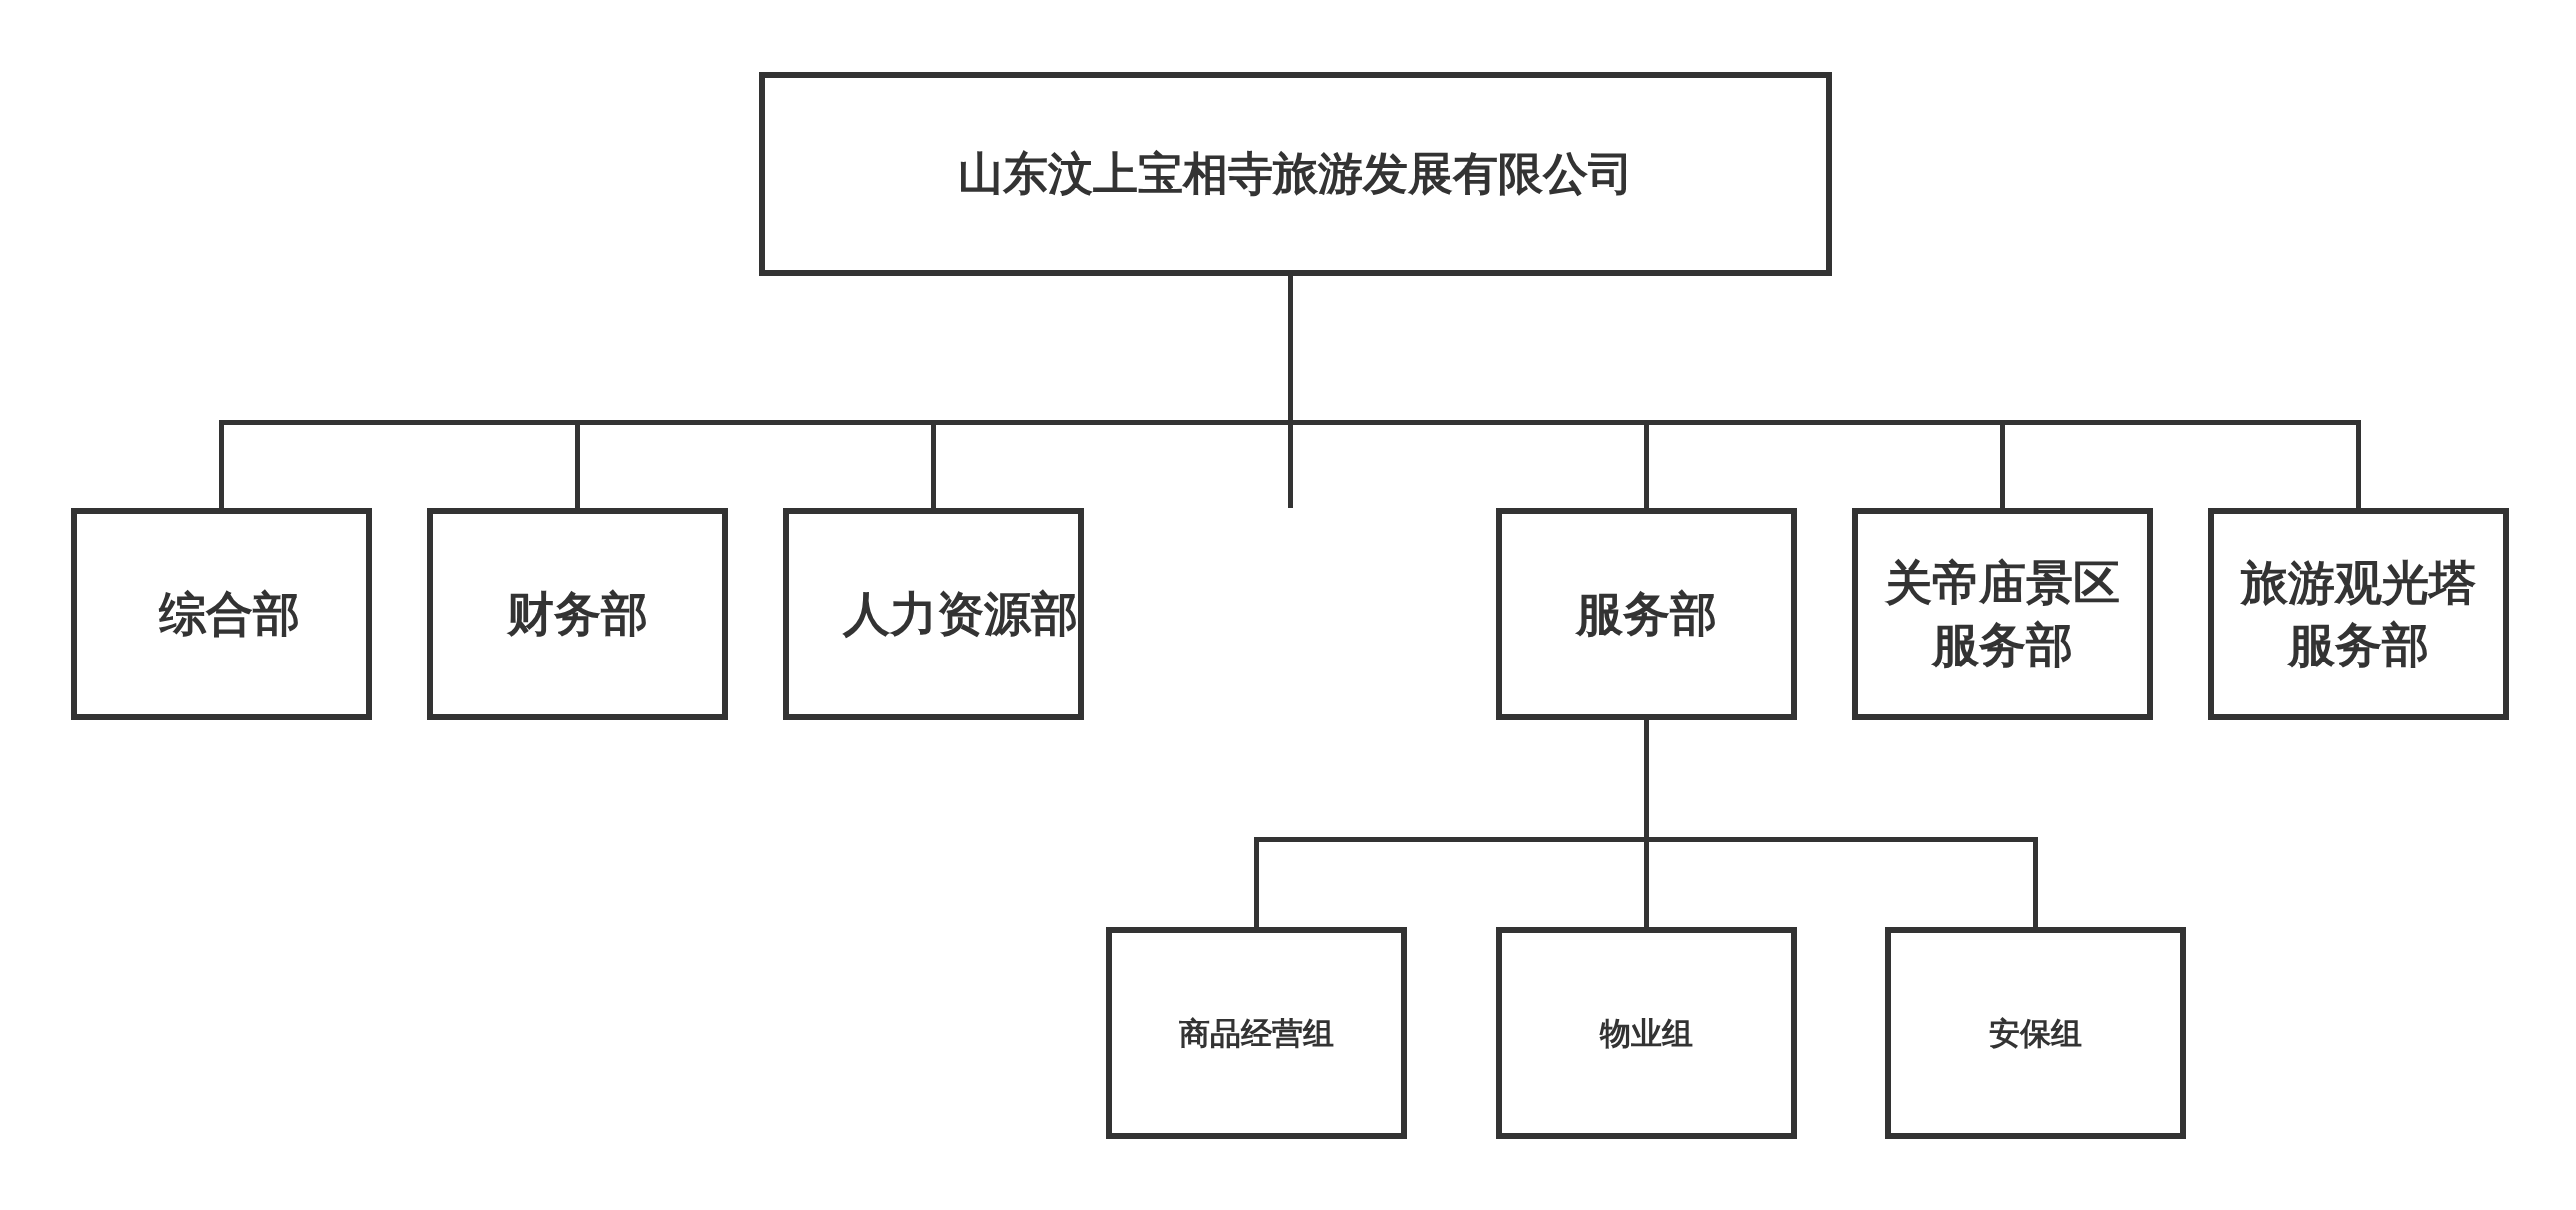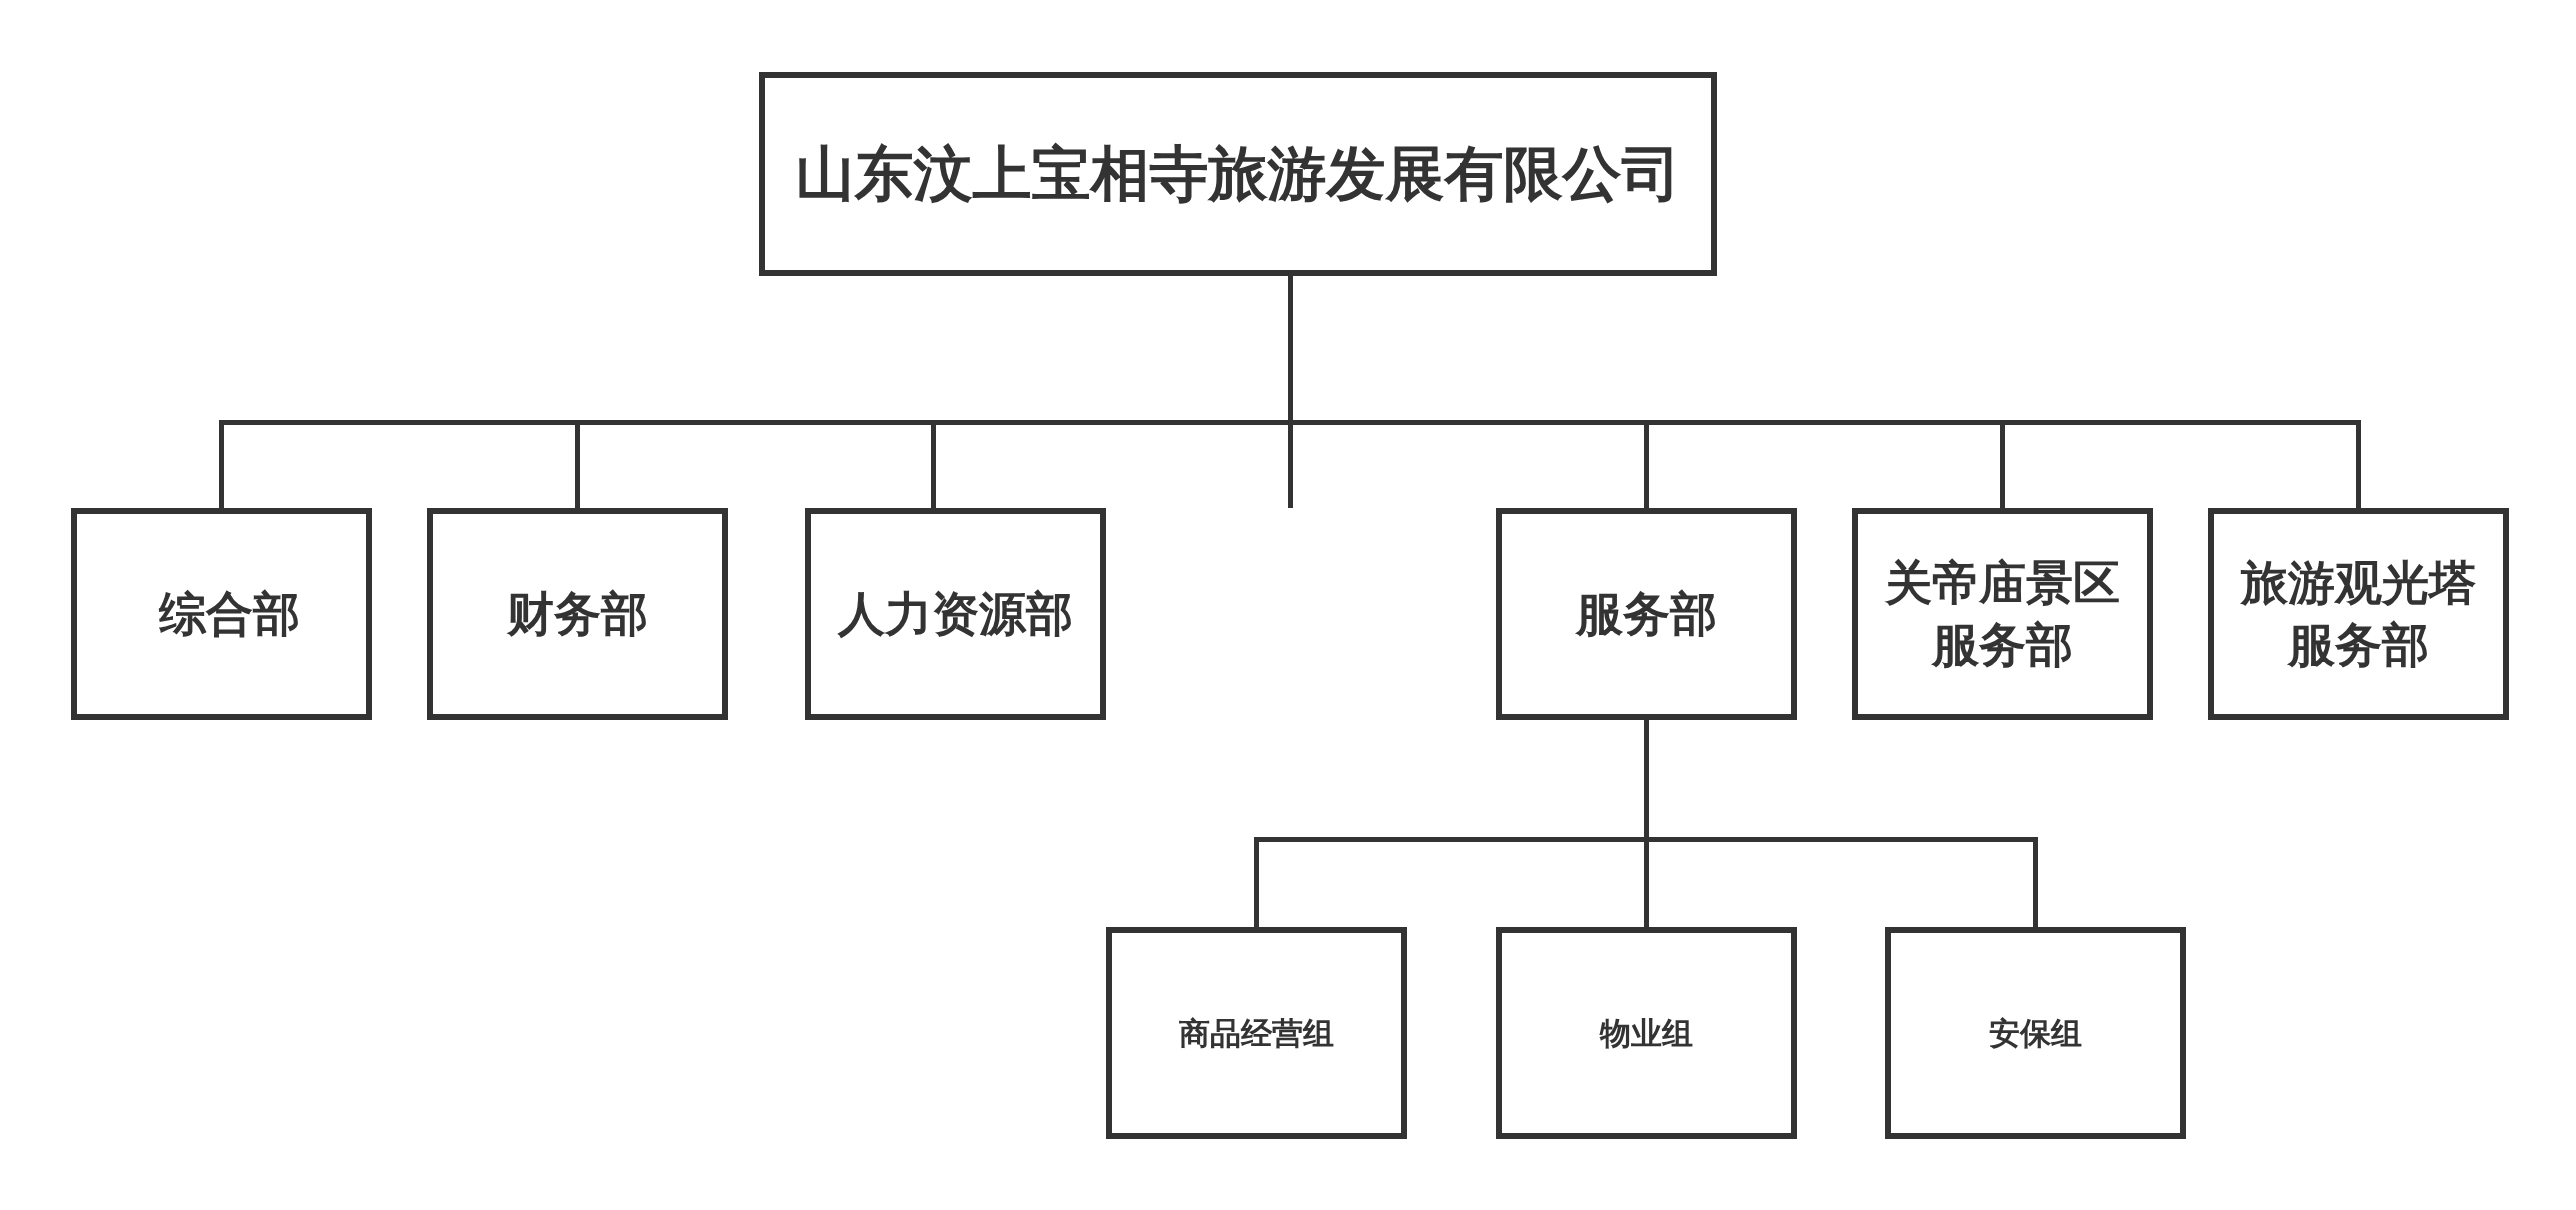--- a/index.html
+++ b/index.html
@@ -31,29 +31,29 @@
     justify-content: center;
     text-align: center;
     color: #333333;
     font-weight: bold;
   }
   .node .label { line-height: 1.32; }
   .node .label .ln { display: block; }
 
   .root {
     left: 759px; top: 72px;
-    width: 958px; height: 204px;
-    font-size: 59px;
+    width: 1073px; height: 204px;
+    font-size: 45px;
   }
   .l2 { top: 508px; width: 301px; height: 212px; font-size: 47px; }
   .l3 { top: 927px; width: 301px; height: 212px; font-size: 31px; }
 
   .d1 { left: 71px; padding-left: 16px; }
   .d2 { left: 427px; text-align: center; }
-  .d3 { left: 805px; }
+  .d3 { left: 783px; justify-content: flex-end; }
   .d4 { left: 1140px; }
   .d5 { left: 1496px; }
   .d6 { left: 1852px; }
   .d7 { left: 2208px; }
 
   .g1 { left: 1106px; }
   .g2 { left: 1496px; }
   .g3 { left: 1885px; }
 
   .line {

